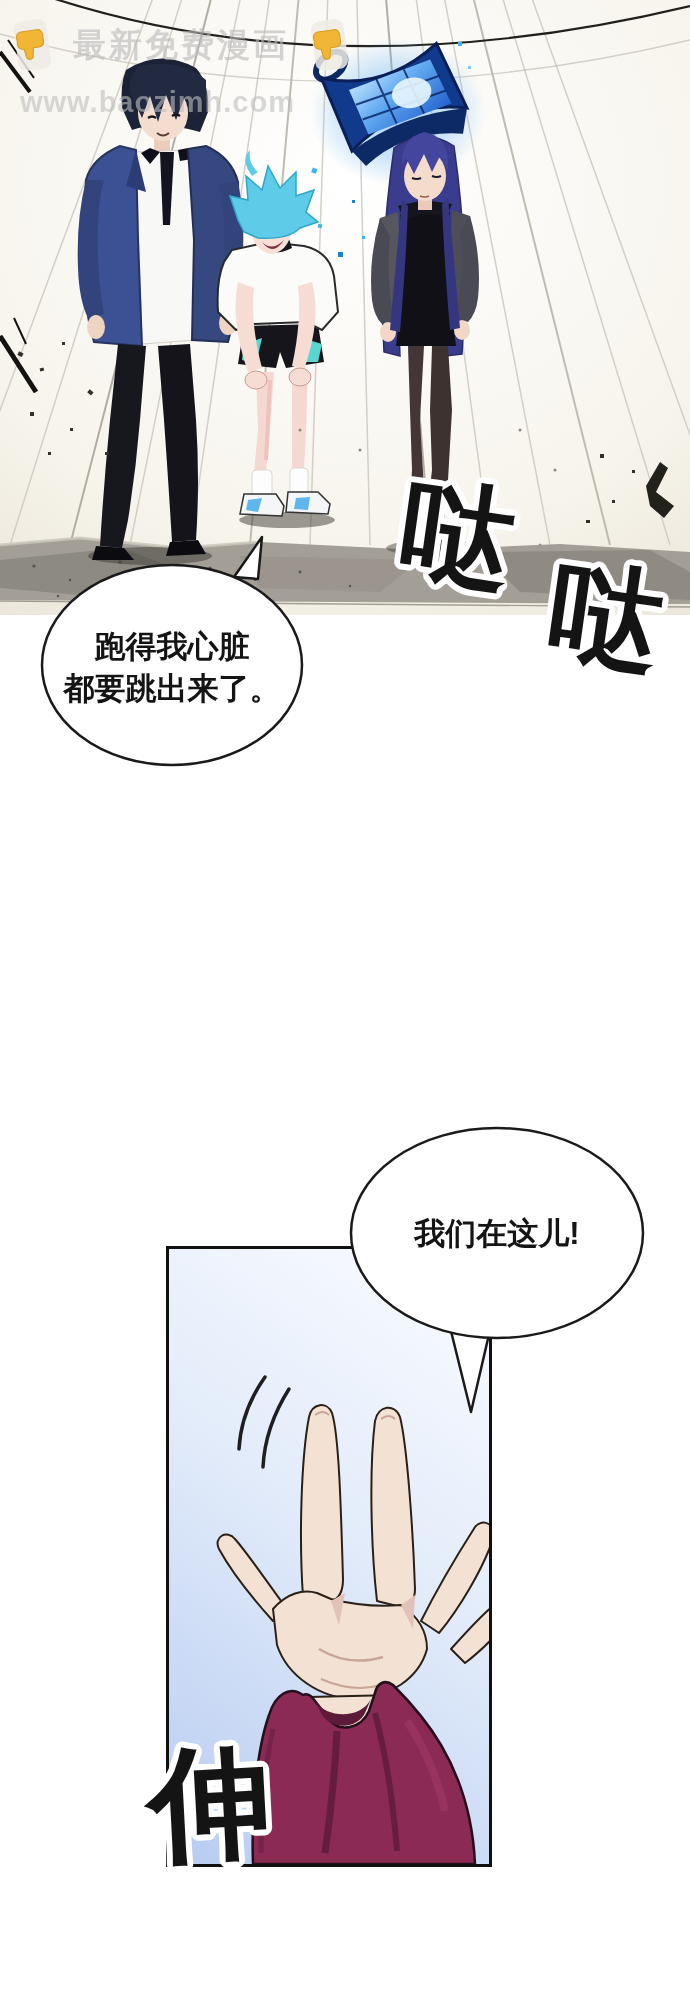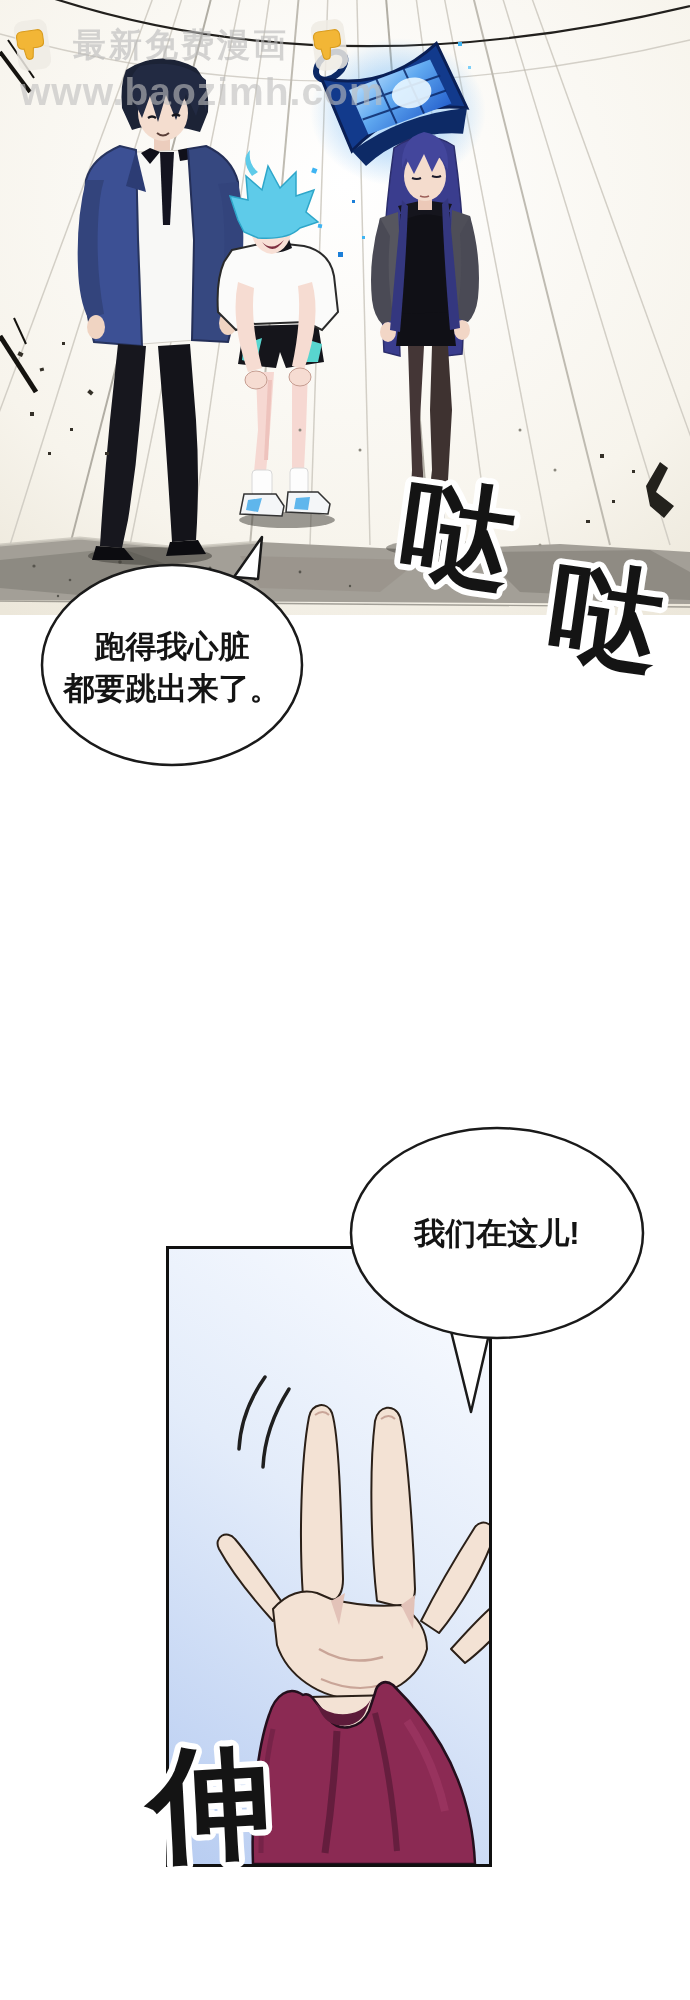--- a/index.html
+++ b/index.html
@@ -3,21 +3,21 @@
 <meta charset="utf-8">
 <style>
   html,body{margin:0;padding:0;background:#ffffff;}
   .page{position:relative;width:690px;height:2000px;background:#ffffff;overflow:hidden;
         font-family:"Liberation Sans","DejaVu Sans",sans-serif;}
   .abs{position:absolute;}
   
   .watermark{left:16px;top:20px;width:330px;z-index:6;pointer-events:none;}
   .wm-row{display:flex;align-items:center;gap:24px;}
   .wm-title{font-size:33px;font-weight:700;letter-spacing:3px;color:rgba(186,186,186,0.62);white-space:nowrap;}
-  .wm-site{margin-top:0px;padding-left:4px;font-size:39px;font-weight:700;letter-spacing:1px;color:rgba(190,190,190,0.60);}
+  .wm-site{margin-top:16px;padding-left:4px;font-size:29px;font-weight:700;letter-spacing:1px;color:rgba(190,190,190,0.60);}
   .emoji-box{width:40px;height:50px;border-radius:9px;background:rgba(238,235,228,0.85);
              display:flex;align-items:center;justify-content:center;transform:rotate(-8deg);}
   
   .sfx text{font-family:"Liberation Sans","DejaVu Sans",sans-serif;font-weight:800;
             fill:#141414;stroke:#ffffff;stroke-width:12px;stroke-linejoin:round;paint-order:stroke;}
   
   .bubble ellipse{fill:#ffffff;stroke:#1a1a1a;stroke-width:2.5;}
   .bubble polygon{fill:#ffffff;stroke:#1a1a1a;stroke-width:2.5;stroke-linejoin:round;}
   .bubble text{font-family:"Liberation Sans","DejaVu Sans",sans-serif;font-size:31px;
                font-weight:600;fill:#141414;text-anchor:middle;}

